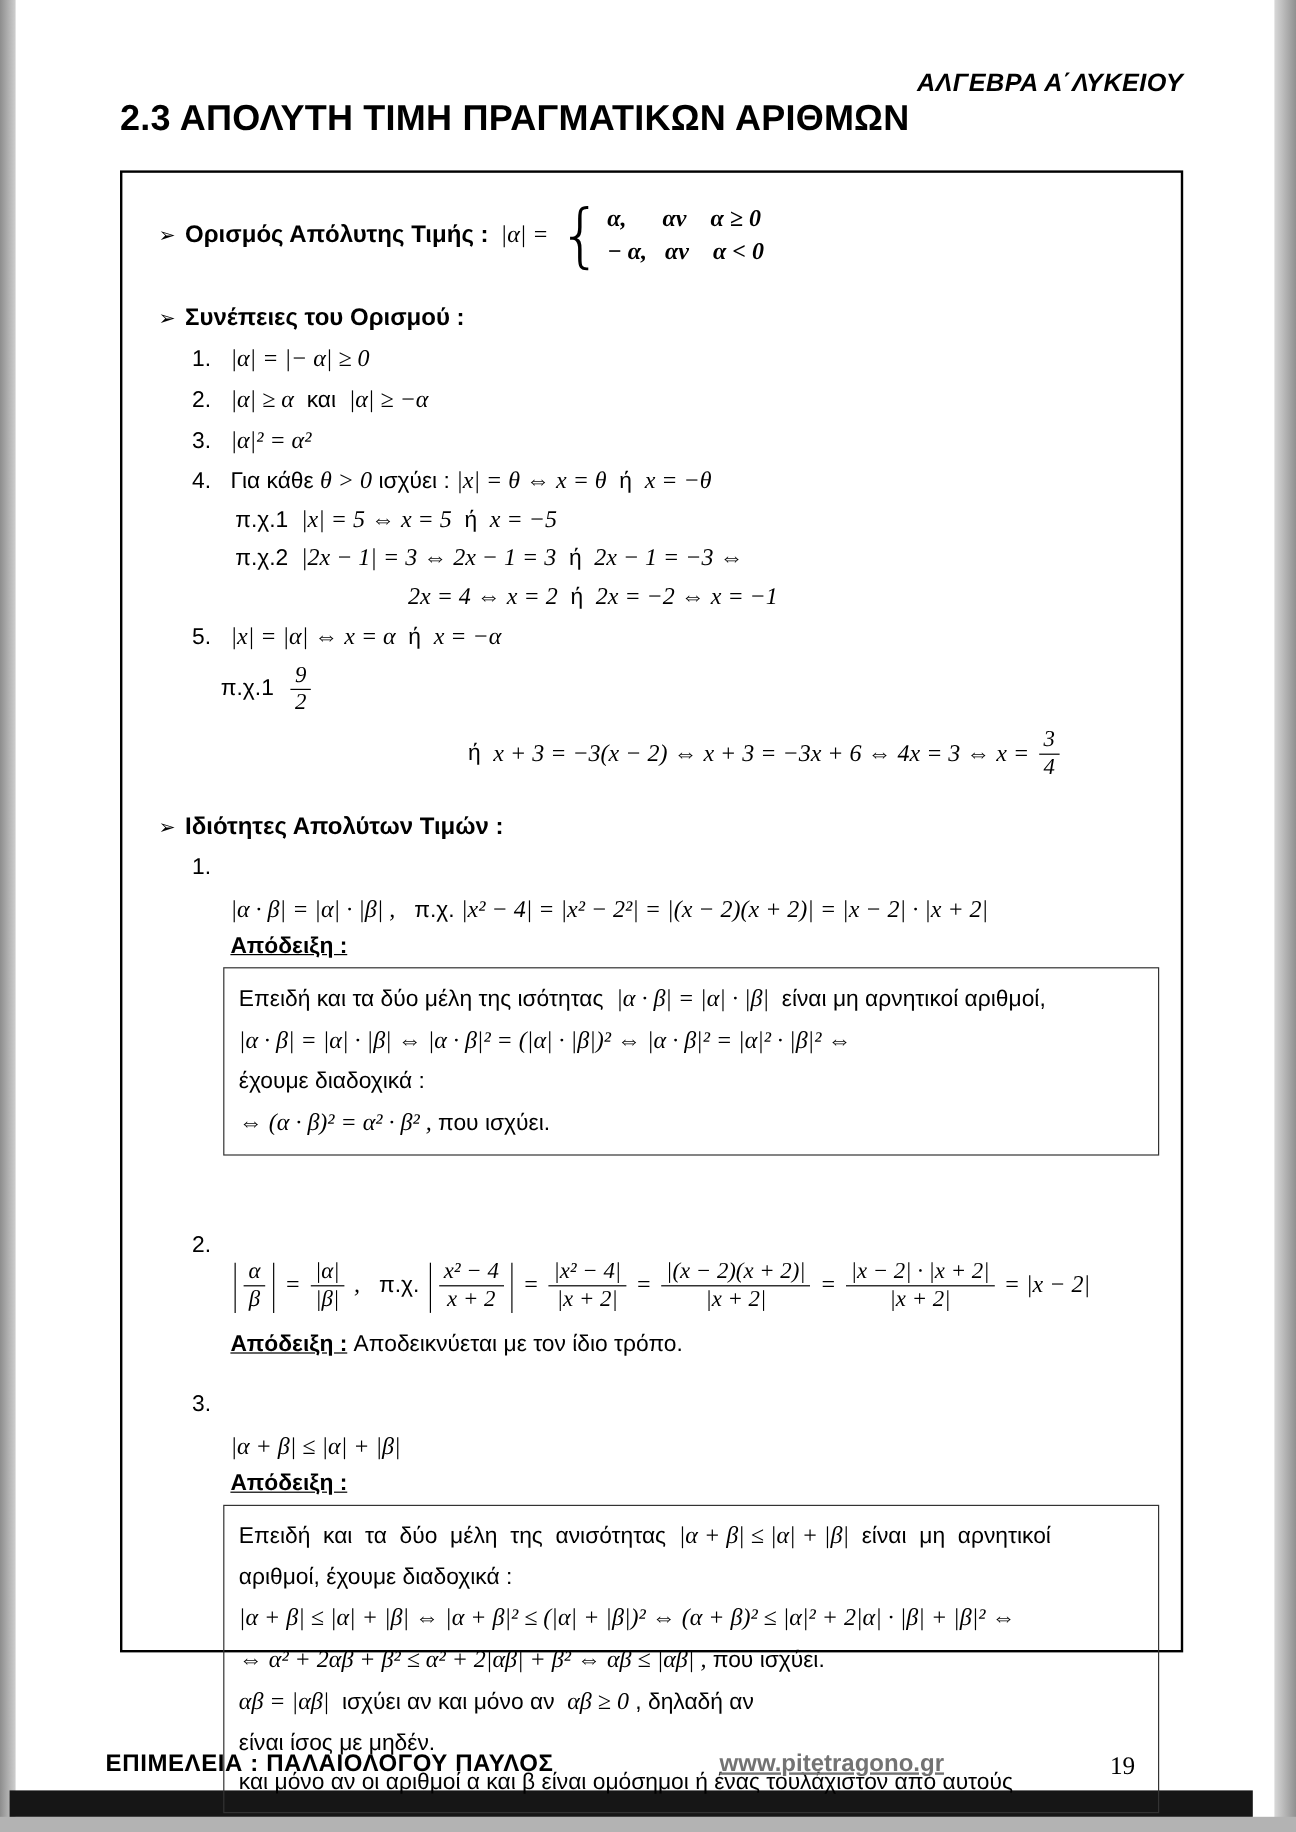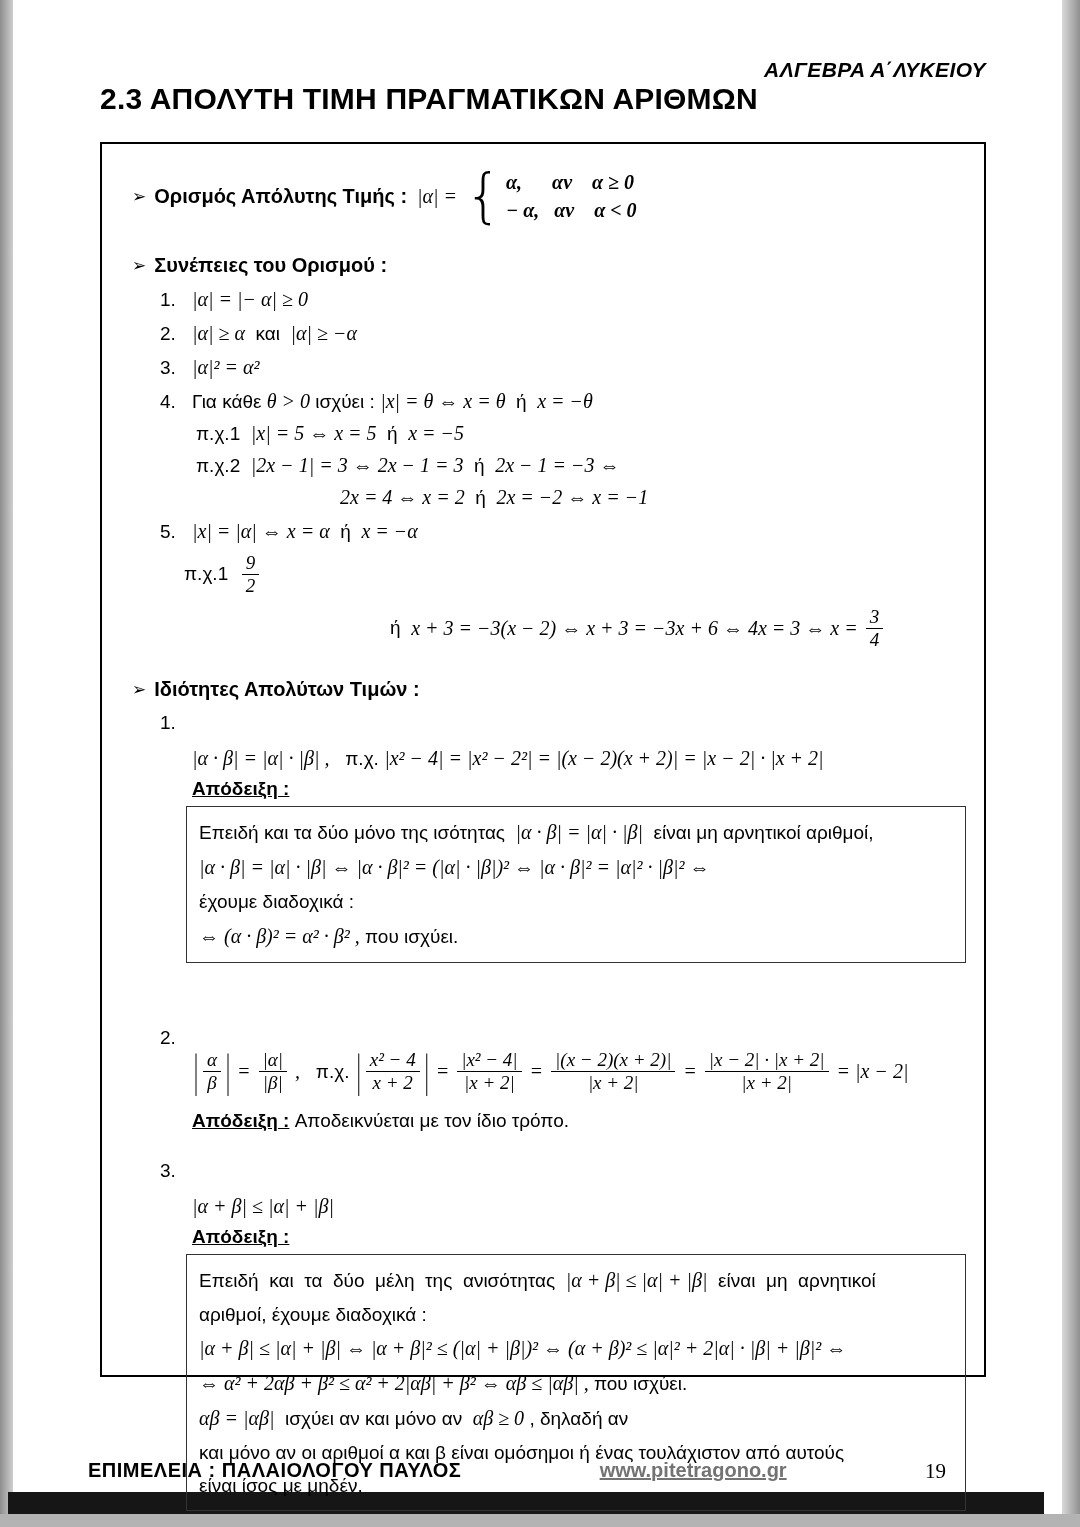--- a/index.html
+++ b/index.html
@@ -197,21 +197,21 @@
           <span class="num">1.</span>
           <div class="body">
             <div class="segs">
                 <span class="mt">|α · β| = |α| · |β| ,</span>
                 <span class="tx">   π.χ. </span>
                 <span class="mt">|x² − 4| = |x² − 2²| = |(x − 2)(x + 2)| = |x − 2| · |x + 2|</span>
               </div>
             <div class="proof-label">Απόδειξη :</div>
             <div class="proof-box">
               <div class="pline">
-                  <span class="tx">Επειδή και τα δύο μόνο της ισότητας  </span>
+                  <span class="tx">Επειδή και τα δύο μέλη της ισότητας  </span>
                   <span class="mt">|α · β| = |α| · |β|</span>
                   <span class="tx">  είναι μη αρνητικοί αριθμοί,</span>
                 </div>
               <div class="pline">
                   <span class="mt">|α · β| = |α| · |β| ⇔ |α · β|² = (|α| · |β|)² ⇔ |α · β|² = |α|² · |β|² ⇔</span>
                 </div>
               <div class="pline">
                   <span class="tx">έχουμε διαδοχικά :</span>
                 </div>
               <div class="pline">
@@ -292,24 +292,24 @@
                   <span class="mt">⇔ α² + 2αβ + β² ≤ α² + 2|αβ| + β² ⇔ αβ ≤ |αβ| ,</span>
                   <span class="tx"> που ισχύει.</span>
                 </div>
               <div class="pline">
                   <span class="mt">αβ = |αβ|</span>
                   <span class="tx">  ισχύει αν και μόνο αν  </span>
                   <span class="mt">αβ ≥ 0</span>
                   <span class="tx"> , δηλαδή αν</span>
                 </div>
               <div class="pline">
+                  <span class="tx">είναι ίσος με μηδέν.</span>
+                </div>
+              <div class="pline">
                   <span class="tx">και μόνο αν οι αριθμοί α και β είναι ομόσημοι ή ένας τουλάχιστον από αυτούς</span>
-                </div>
-              <div class="pline">
-                  <span class="tx">είναι ίσος με μηδέν.</span>
                 </div>
             </div>
           </div>
         </div>
 
       </div>
     </div>
   </div>
 
   <div class="footer">

